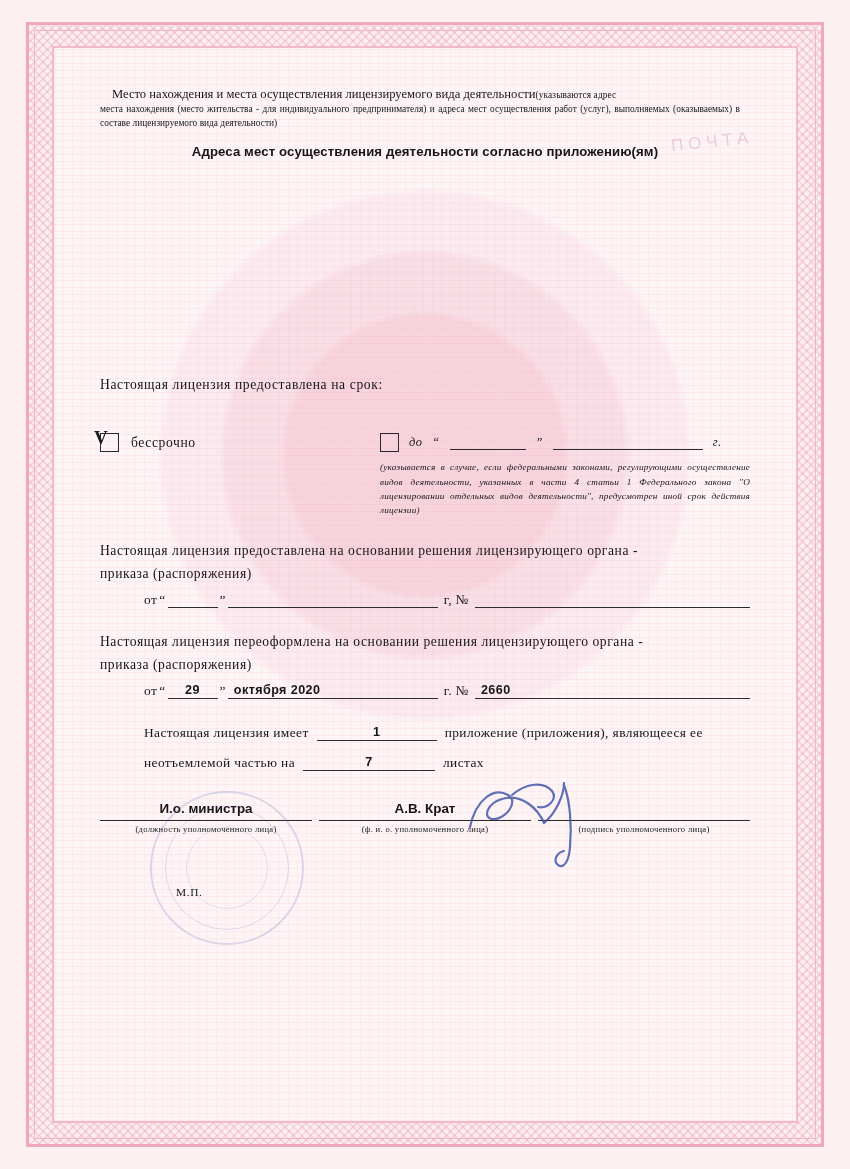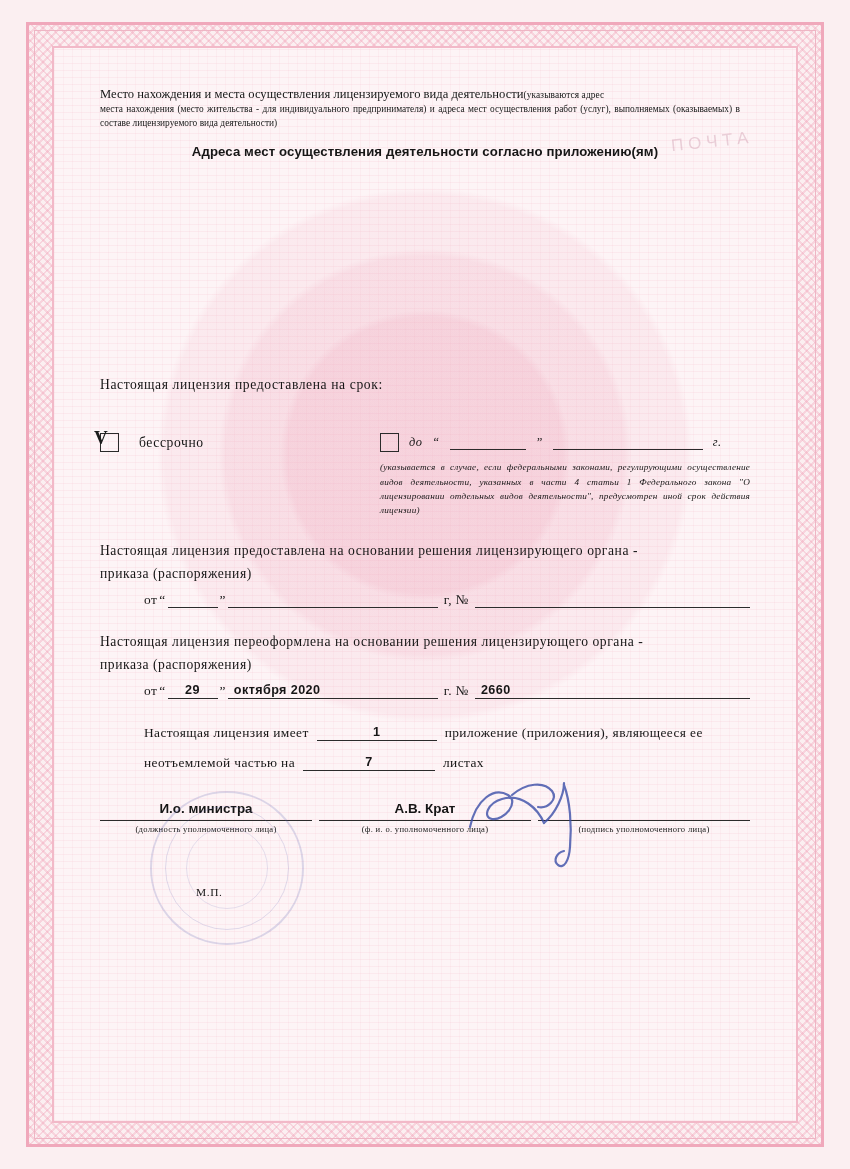--- a/index.html
+++ b/index.html
@@ -65,20 +65,21 @@
     position: absolute;
     left: 100px;
     top: 86px;
     width: 650px;
     color: #161616;
   }
 
   .hdr-line {
     font-size: 12.6px;
     line-height: 1.28;
+    margin-left: 12px;
   }
   .hdr-line .small {
     font-size: 9.4px;
     letter-spacing: 0.1px;
   }
   .hdr-sub {
     font-size: 9.4px;
     line-height: 1.45;
     margin-top: 1px;
     text-align: justify;
@@ -123,21 +124,21 @@
     left: -7px;
     top: -7px;
     font-family: "Liberation Serif", serif;
     font-weight: bold;
     font-size: 19px;
     color: #1b1b1b;
   }
   .term-left {
     display: flex;
     align-items: center;
-    gap: 20px;
+    gap: 12px;
     width: 300px;
     margin-top: 40px;
   }
   .term-left .lbl { font-size: 13.6px; letter-spacing: 0.6px; }
   .term-right { margin-top: 40px; flex: 1; font-style: italic; }
   .term-right .toprow {
     display: flex;
     align-items: center;
     gap: 10px;
     font-size: 12.4px;
@@ -194,21 +195,21 @@
     font-family: "Liberation Serif", serif;
     font-weight: normal;
     font-size: 8.6px;
     letter-spacing: 0.3px;
     margin-top: 3px;
   }
   .mp {
     font-size: 11.4px;
     letter-spacing: 0.6px;
     margin-top: 52px;
-    margin-left: 96px;
+    margin-left: 76px;
   }
   .stamp {
     position: absolute;
     left: 50px;
     top: -10px;
     width: 150px;
     height: 150px;
     border: 2px solid rgba(90,95,175,0.38);
     border-radius: 50%;
     opacity: 0.55;

